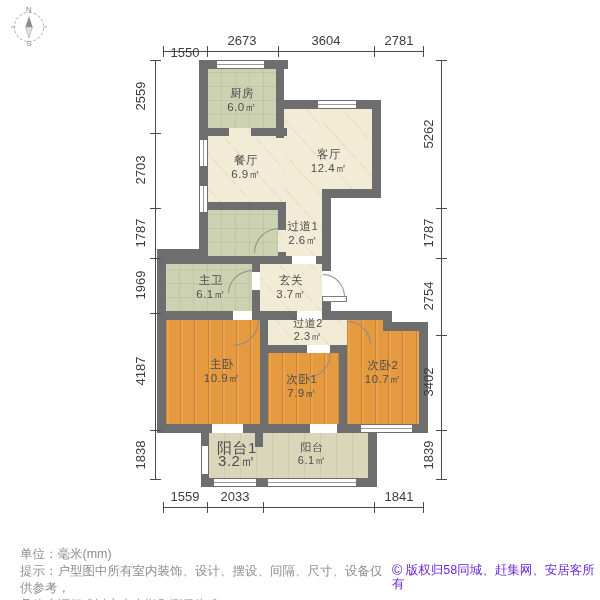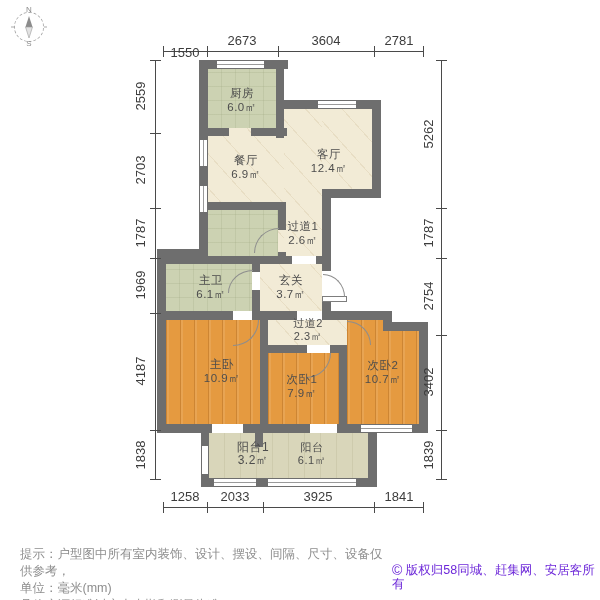--- a/index.html
+++ b/index.html
@@ -152,21 +152,21 @@
     <div>10.9㎡</div>
   </div>
   <div class="room-label" style="left:267px;top:372px;width:70px">
     <div>次卧1</div>
     <div>7.9㎡</div>
   </div>
   <div class="room-label" style="left:348px;top:358px;width:70px">
     <div>次卧2</div>
     <div>10.7㎡</div>
   </div>
-  <div class="room-label" style="left:218px;top:441px;width:70px;font-size:12px;line-height:13px">
+  <div class="room-label" style="left:202px;top:441px;width:70px;font-size:15px;line-height:13px">
     <div>阳台1</div>
     <div>3.2㎡</div>
   </div>
   <div class="room-label" style="left:277px;top:441px;width:70px;font-size:11px;line-height:13px">
     <div>阳台</div>
     <div>6.1㎡</div>
   </div>
 
   <div class="dline" style="left:163px;top:51px;width:261px;height:1px"></div>
   <div class="tick" style="left:163px;top:46px;width:1px;height:11px"></div>
@@ -206,28 +206,27 @@
   <div class="dim v" style="left:394px;top:288px">2754</div>
   <div class="dim v" style="left:394px;top:374px">3402</div>
   <div class="dim v" style="left:394px;top:447px">1839</div>
 
   <div class="dline" style="left:163px;top:507px;width:261px;height:1px"></div>
   <div class="tick" style="left:163px;top:502px;width:1px;height:11px"></div>
   <div class="tick" style="left:207px;top:502px;width:1px;height:11px"></div>
   <div class="tick" style="left:263px;top:502px;width:1px;height:11px"></div>
   <div class="tick" style="left:374px;top:502px;width:1px;height:11px"></div>
   <div class="tick" style="left:423px;top:502px;width:1px;height:11px"></div>
-  <div class="dim" style="left:163px;top:489px;width:44px">1258</div>
+  <div class="dim" style="left:163px;top:489px;width:44px">1559</div>
   <div class="dim" style="left:207px;top:489px;width:56px">2033</div>
-  <div class="dim" style="left:270px;top:489px;width:96px">3925</div>
   <div class="dim" style="left:375px;top:489px;width:48px">1841</div>
 
   <div class="foot" style="left:20px;top:546px;width:370px">
+    <div>单位：毫米(mm)</div>
     <div>提示：户型图中所有室内装饰、设计、摆设、间隔、尺寸、设备仅供参考，</div>
-    <div>单位：毫米(mm)</div>
     <div>具体房源标准以室内查勘和测量为准。</div>
   </div>
   <div class="copy" style="left:392px;top:563px">
     <span style="font-size:14px;vertical-align:-1px">©</span>
     <span>版权归58同城、赶集网、安居客所有</span>
   </div>
 
 </div>
 
 </body></html>

